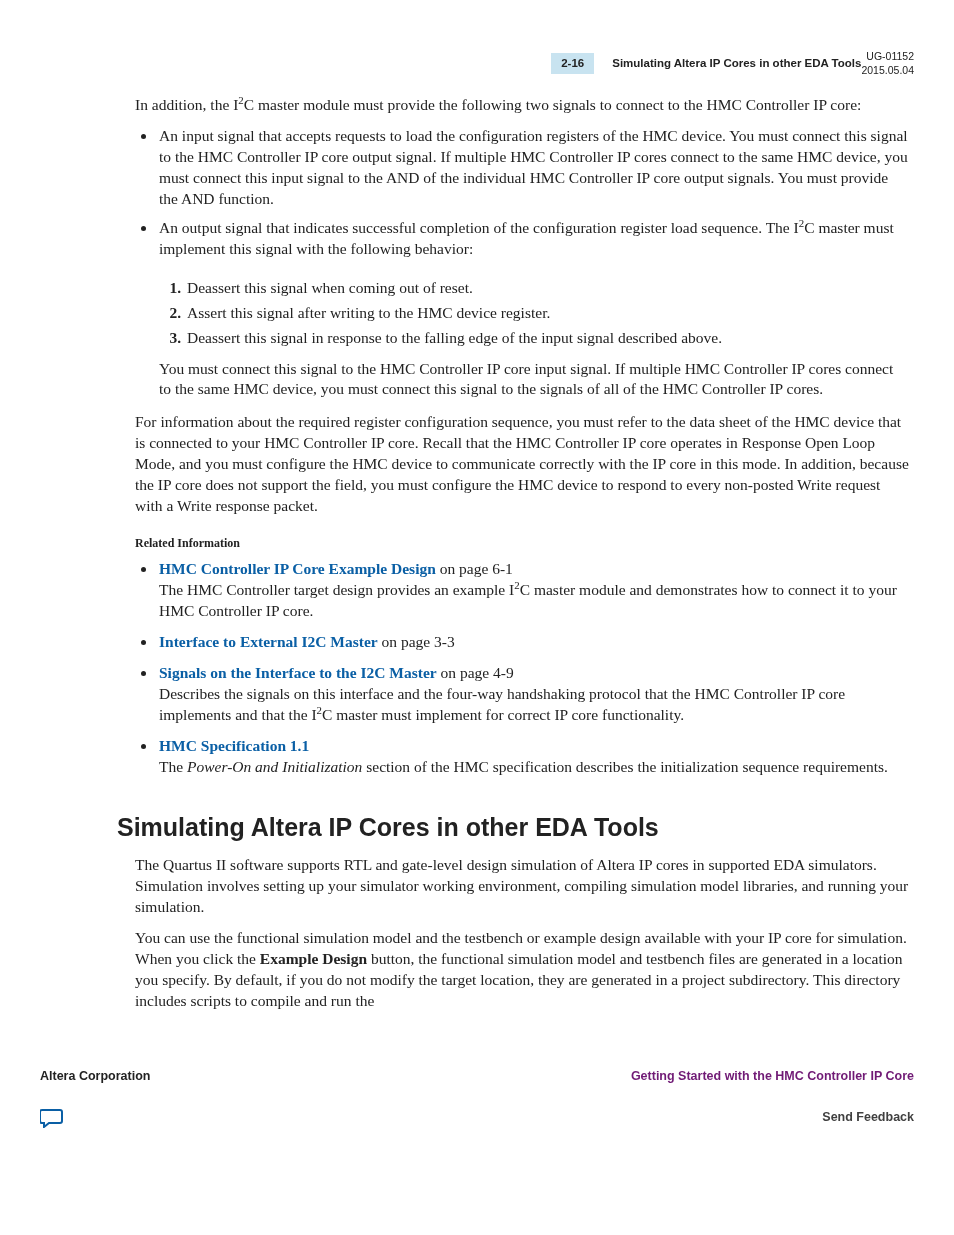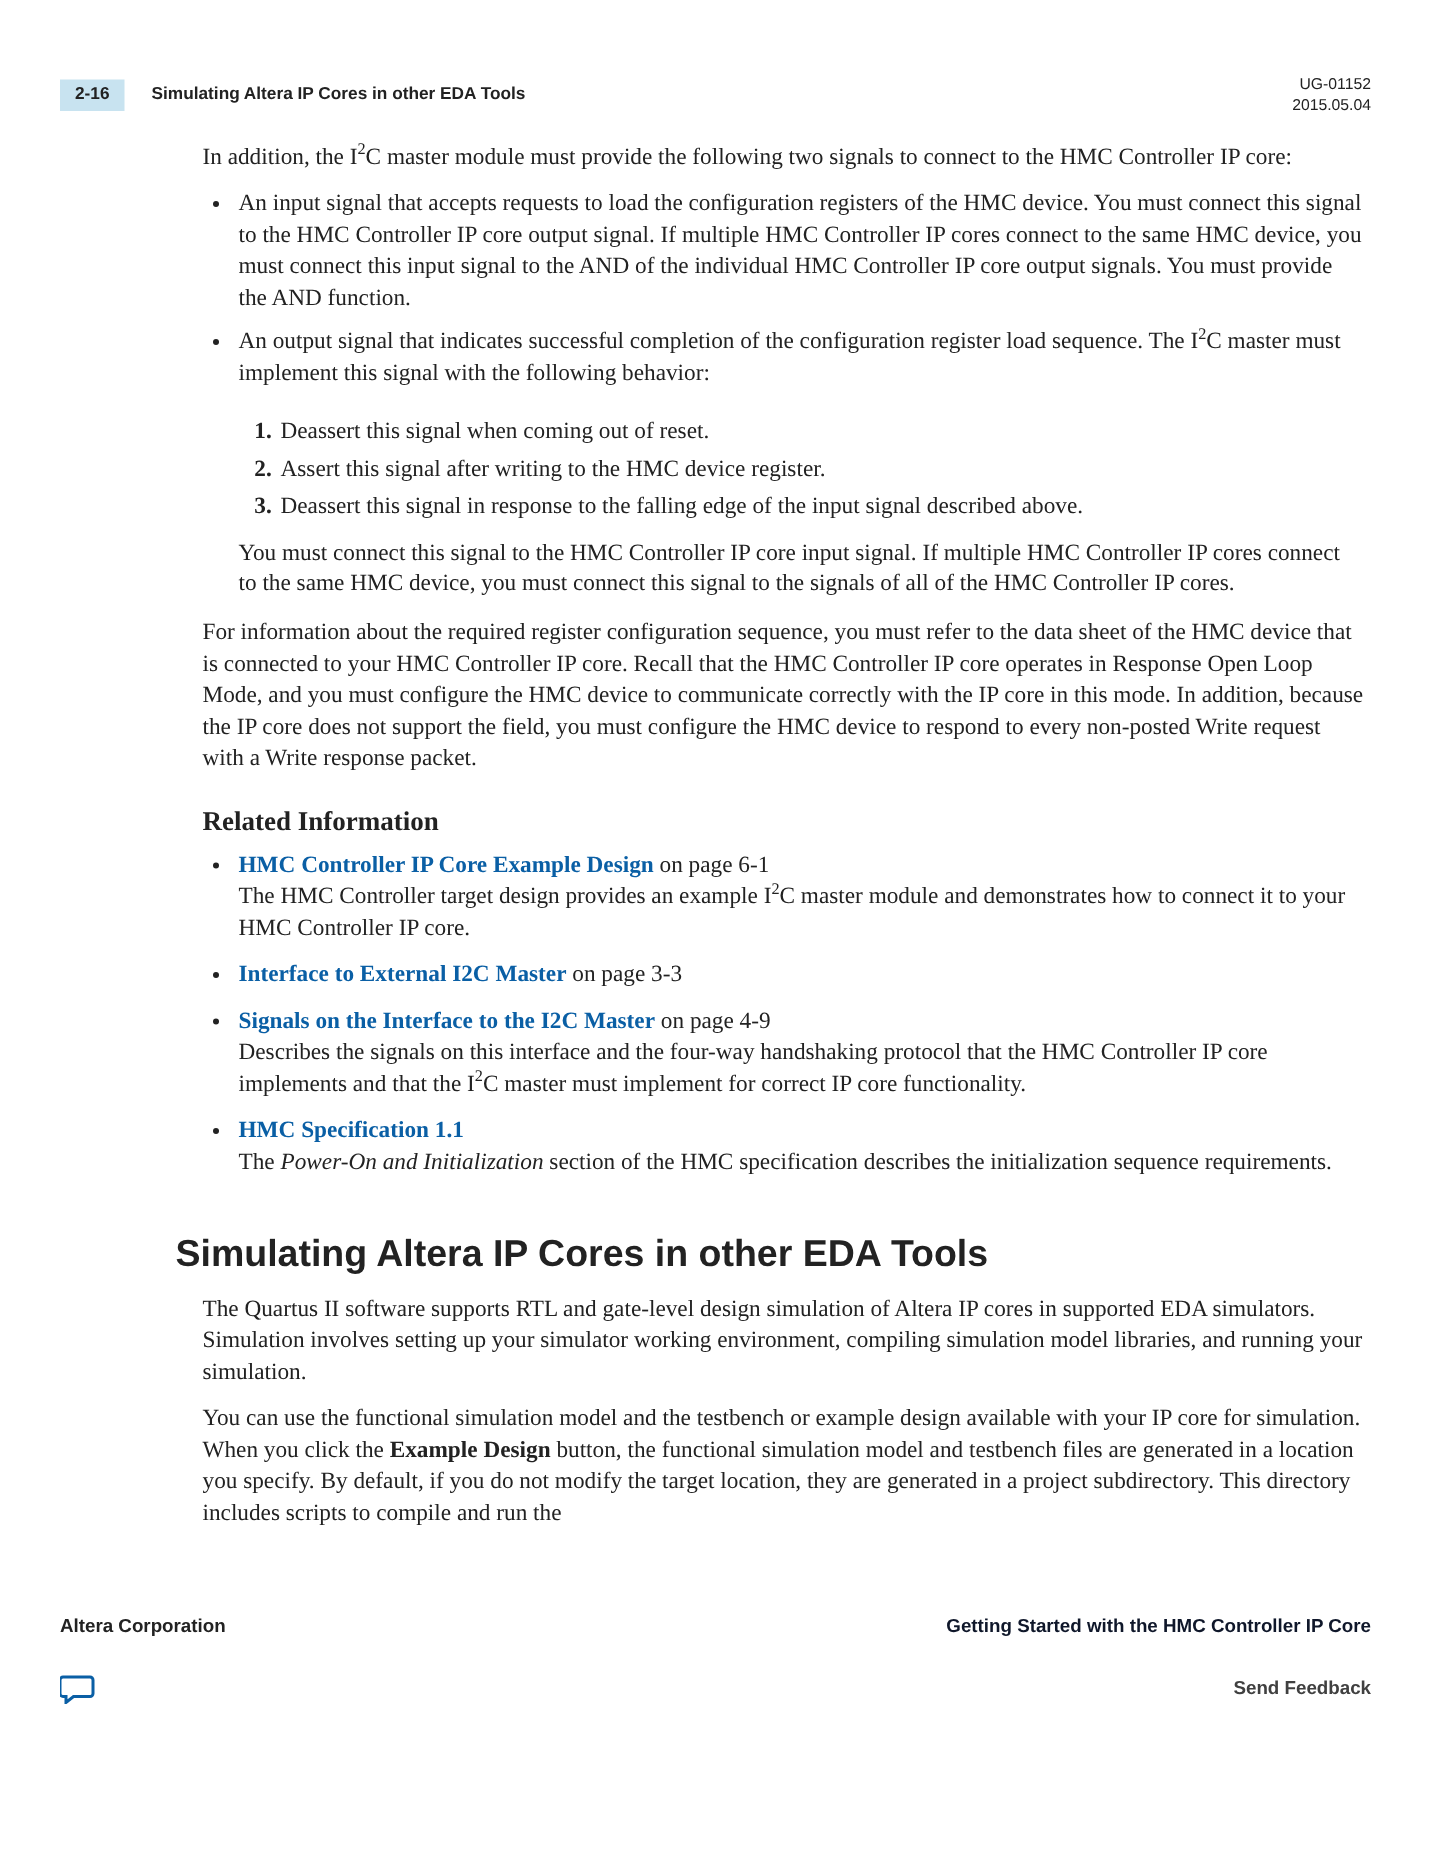--- a/index.html
+++ b/index.html
@@ -13,21 +13,21 @@
     width: 954px;
   }
   .page {
     padding: 50px 40px 40px 40px;
     box-sizing: border-box;
     min-height: 1235px;
     position: relative;
   }
   .header {
     display: flex;
-    justify-content: space-between;
+    justify-content: flex-end;
     align-items: center;
     margin-bottom: 18px;
     font-size: 11px;
   }
   .header-left { display:flex; align-items:center; }
   .page-num {
     background: #c8e3f0;
     padding: 3px 10px;
     font-weight: bold;
     font-family: "Myriad Pro", Arial, sans-serif;
@@ -48,21 +48,21 @@
   .content { margin-left: 95px; margin-right: 5px; }
   p { margin: 0 0 10px 0; }
   ul.bullets { list-style: disc; padding-left: 22px; margin: 8px 0 12px 0; }
   ul.bullets > li { margin-bottom: 8px; padding-left: 2px; }
   ol.numbers { list-style: decimal; padding-left: 26px; margin: 18px 0 10px 0; }
   ol.numbers > li { margin-bottom: 4px; padding-left: 2px; }
   ol.numbers > li::marker { font-weight: bold; }
   .sublist-para { margin: 6px 0 10px 0; }
   .related-head {
     font-weight: bold;
-    font-size: 18px;
+    font-size: 12px;
     margin: 18px 0 8px 0;
   }
   ul.related { list-style: disc; padding-left: 22px; margin: 0 0 28px 0; }
   ul.related > li { margin-bottom: 10px; padding-left: 2px; }
   .link { color: #0a5fa5; font-weight: bold; }
   .h2 {
     font-family: "Myriad Pro", Arial, sans-serif;
     font-weight: bold;
     font-size: 25px;
     margin: 34px 0 10px -18px;
@@ -73,21 +73,21 @@
   strong.bold { font-weight: bold; }
   .footer {
     display:flex;
     justify-content: space-between;
     align-items: center;
     margin-top: 56px;
     font-family: "Myriad Pro", Arial, sans-serif;
     font-size: 12.5px;
   }
   .footer-left { font-weight: bold; }
-  .footer-right { color:#0f172a; font-weight: bold; text-align:right; }
+  .footer-right { color:#701a75; font-weight: bold; text-align:right; }
   .feedback {
     display:flex;
     justify-content:space-between;
     align-items:center;
     margin-top: 23px;
     font-family: "Myriad Pro", Arial, sans-serif;
     font-size: 12.5px;
     color:#404040;
     font-weight: bold;
   }

